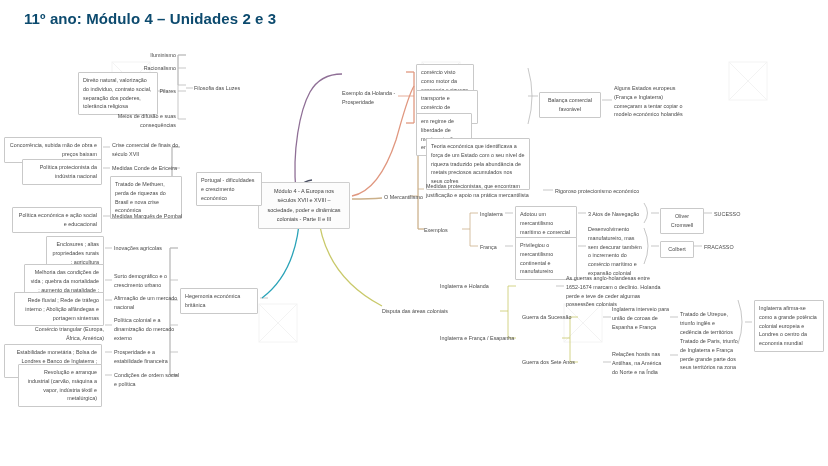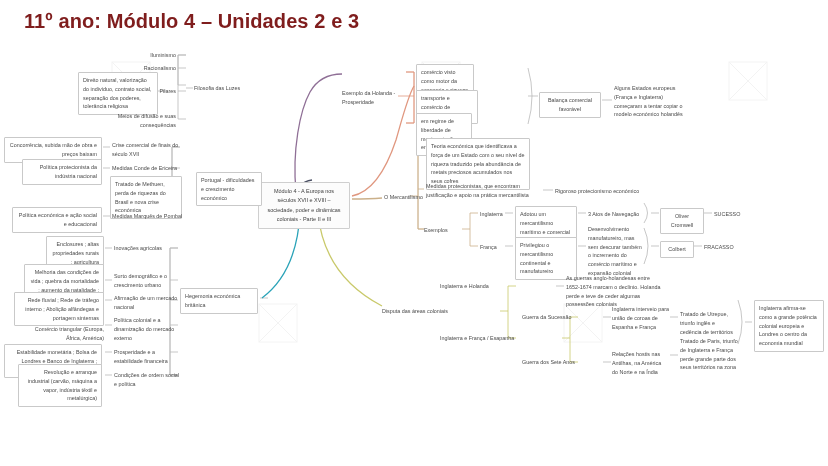--- a/index.html
+++ b/index.html
@@ -9,21 +9,21 @@
     width:828px;height:466px;position:relative;overflow:hidden;
     color:#3c3c3c;
   }
   #canvas{position:absolute;left:0;top:0;width:828px;height:466px;}
   svg.wires{position:absolute;left:0;top:0;width:828px;height:466px;pointer-events:none;}
   .wm{position:absolute;pointer-events:none;opacity:.16;}
   .wm svg{display:block;}
 
   .title{
     position:absolute;left:24px;top:10px;
-    font-size:20px;font-weight:700;color:#7f1d1d;letter-spacing:.1px;
+    font-size:15px;font-weight:700;color:#0c4a6e;letter-spacing:.1px;
     white-space:nowrap;
   }
 
   .node{
     position:absolute;box-sizing:border-box;
     font-size:5.4px;line-height:1.62;color:#4a4a4a;
   }
   .node .txt{display:block;}
 
   

